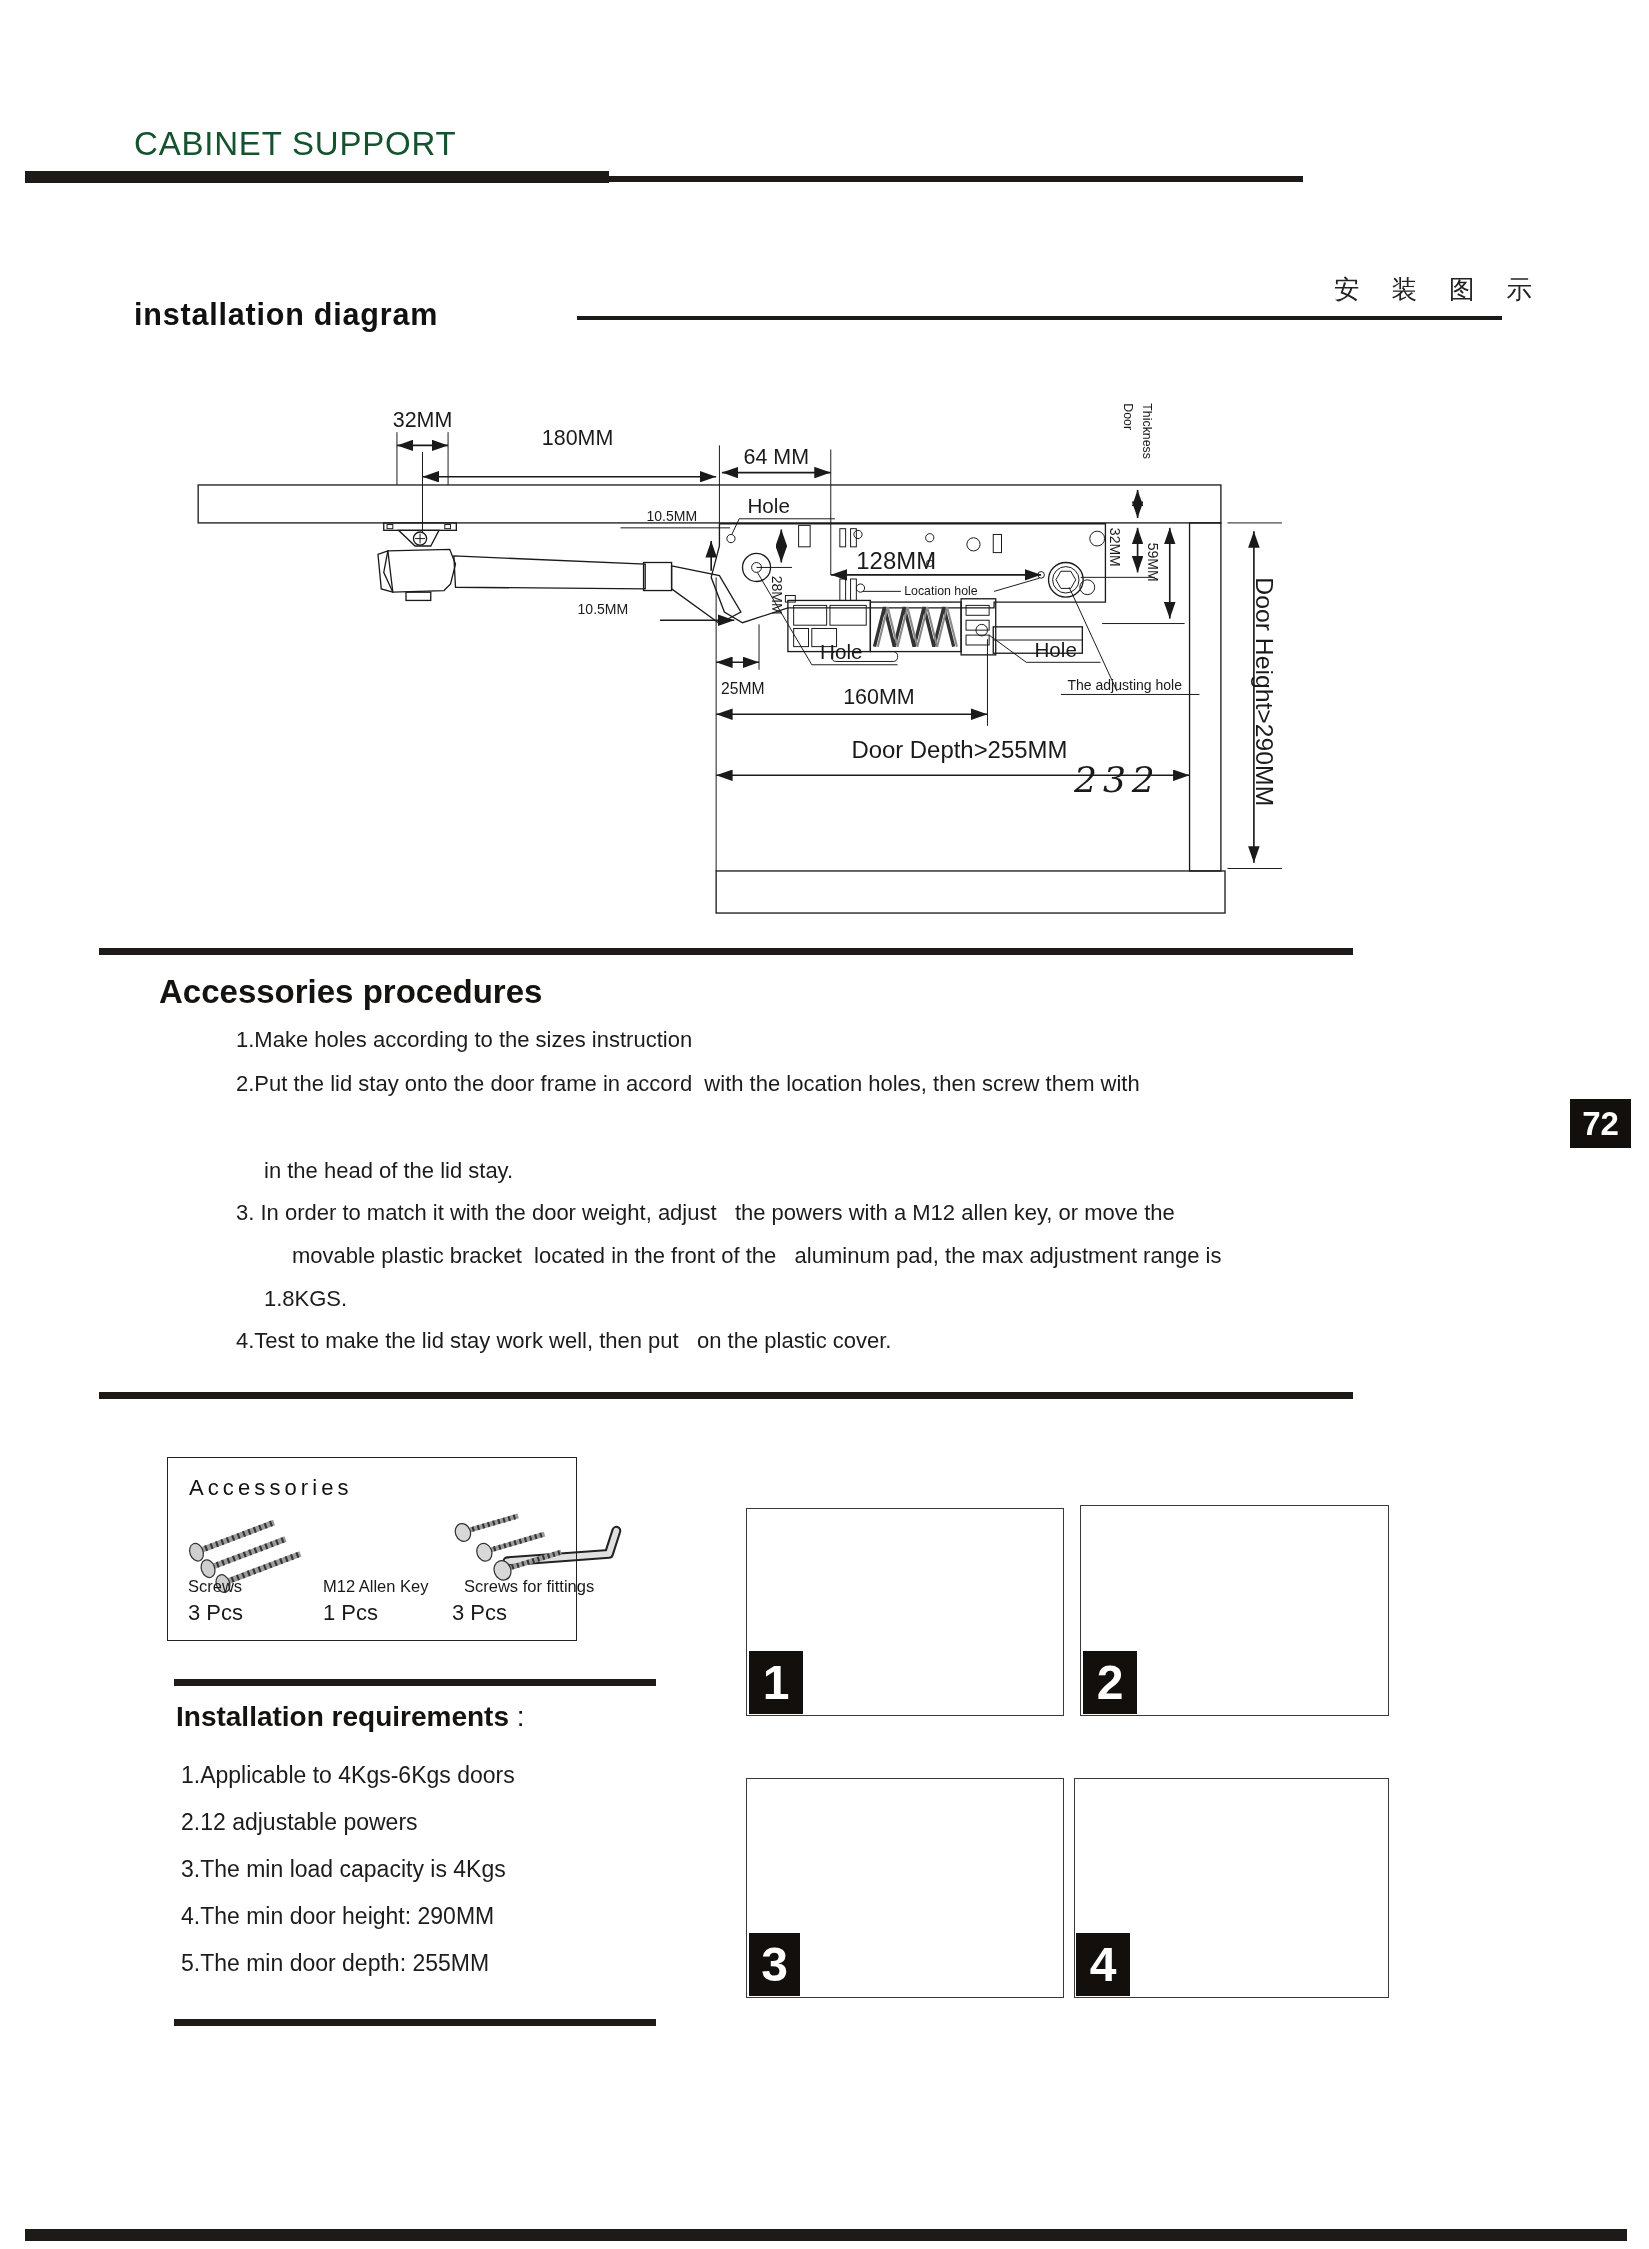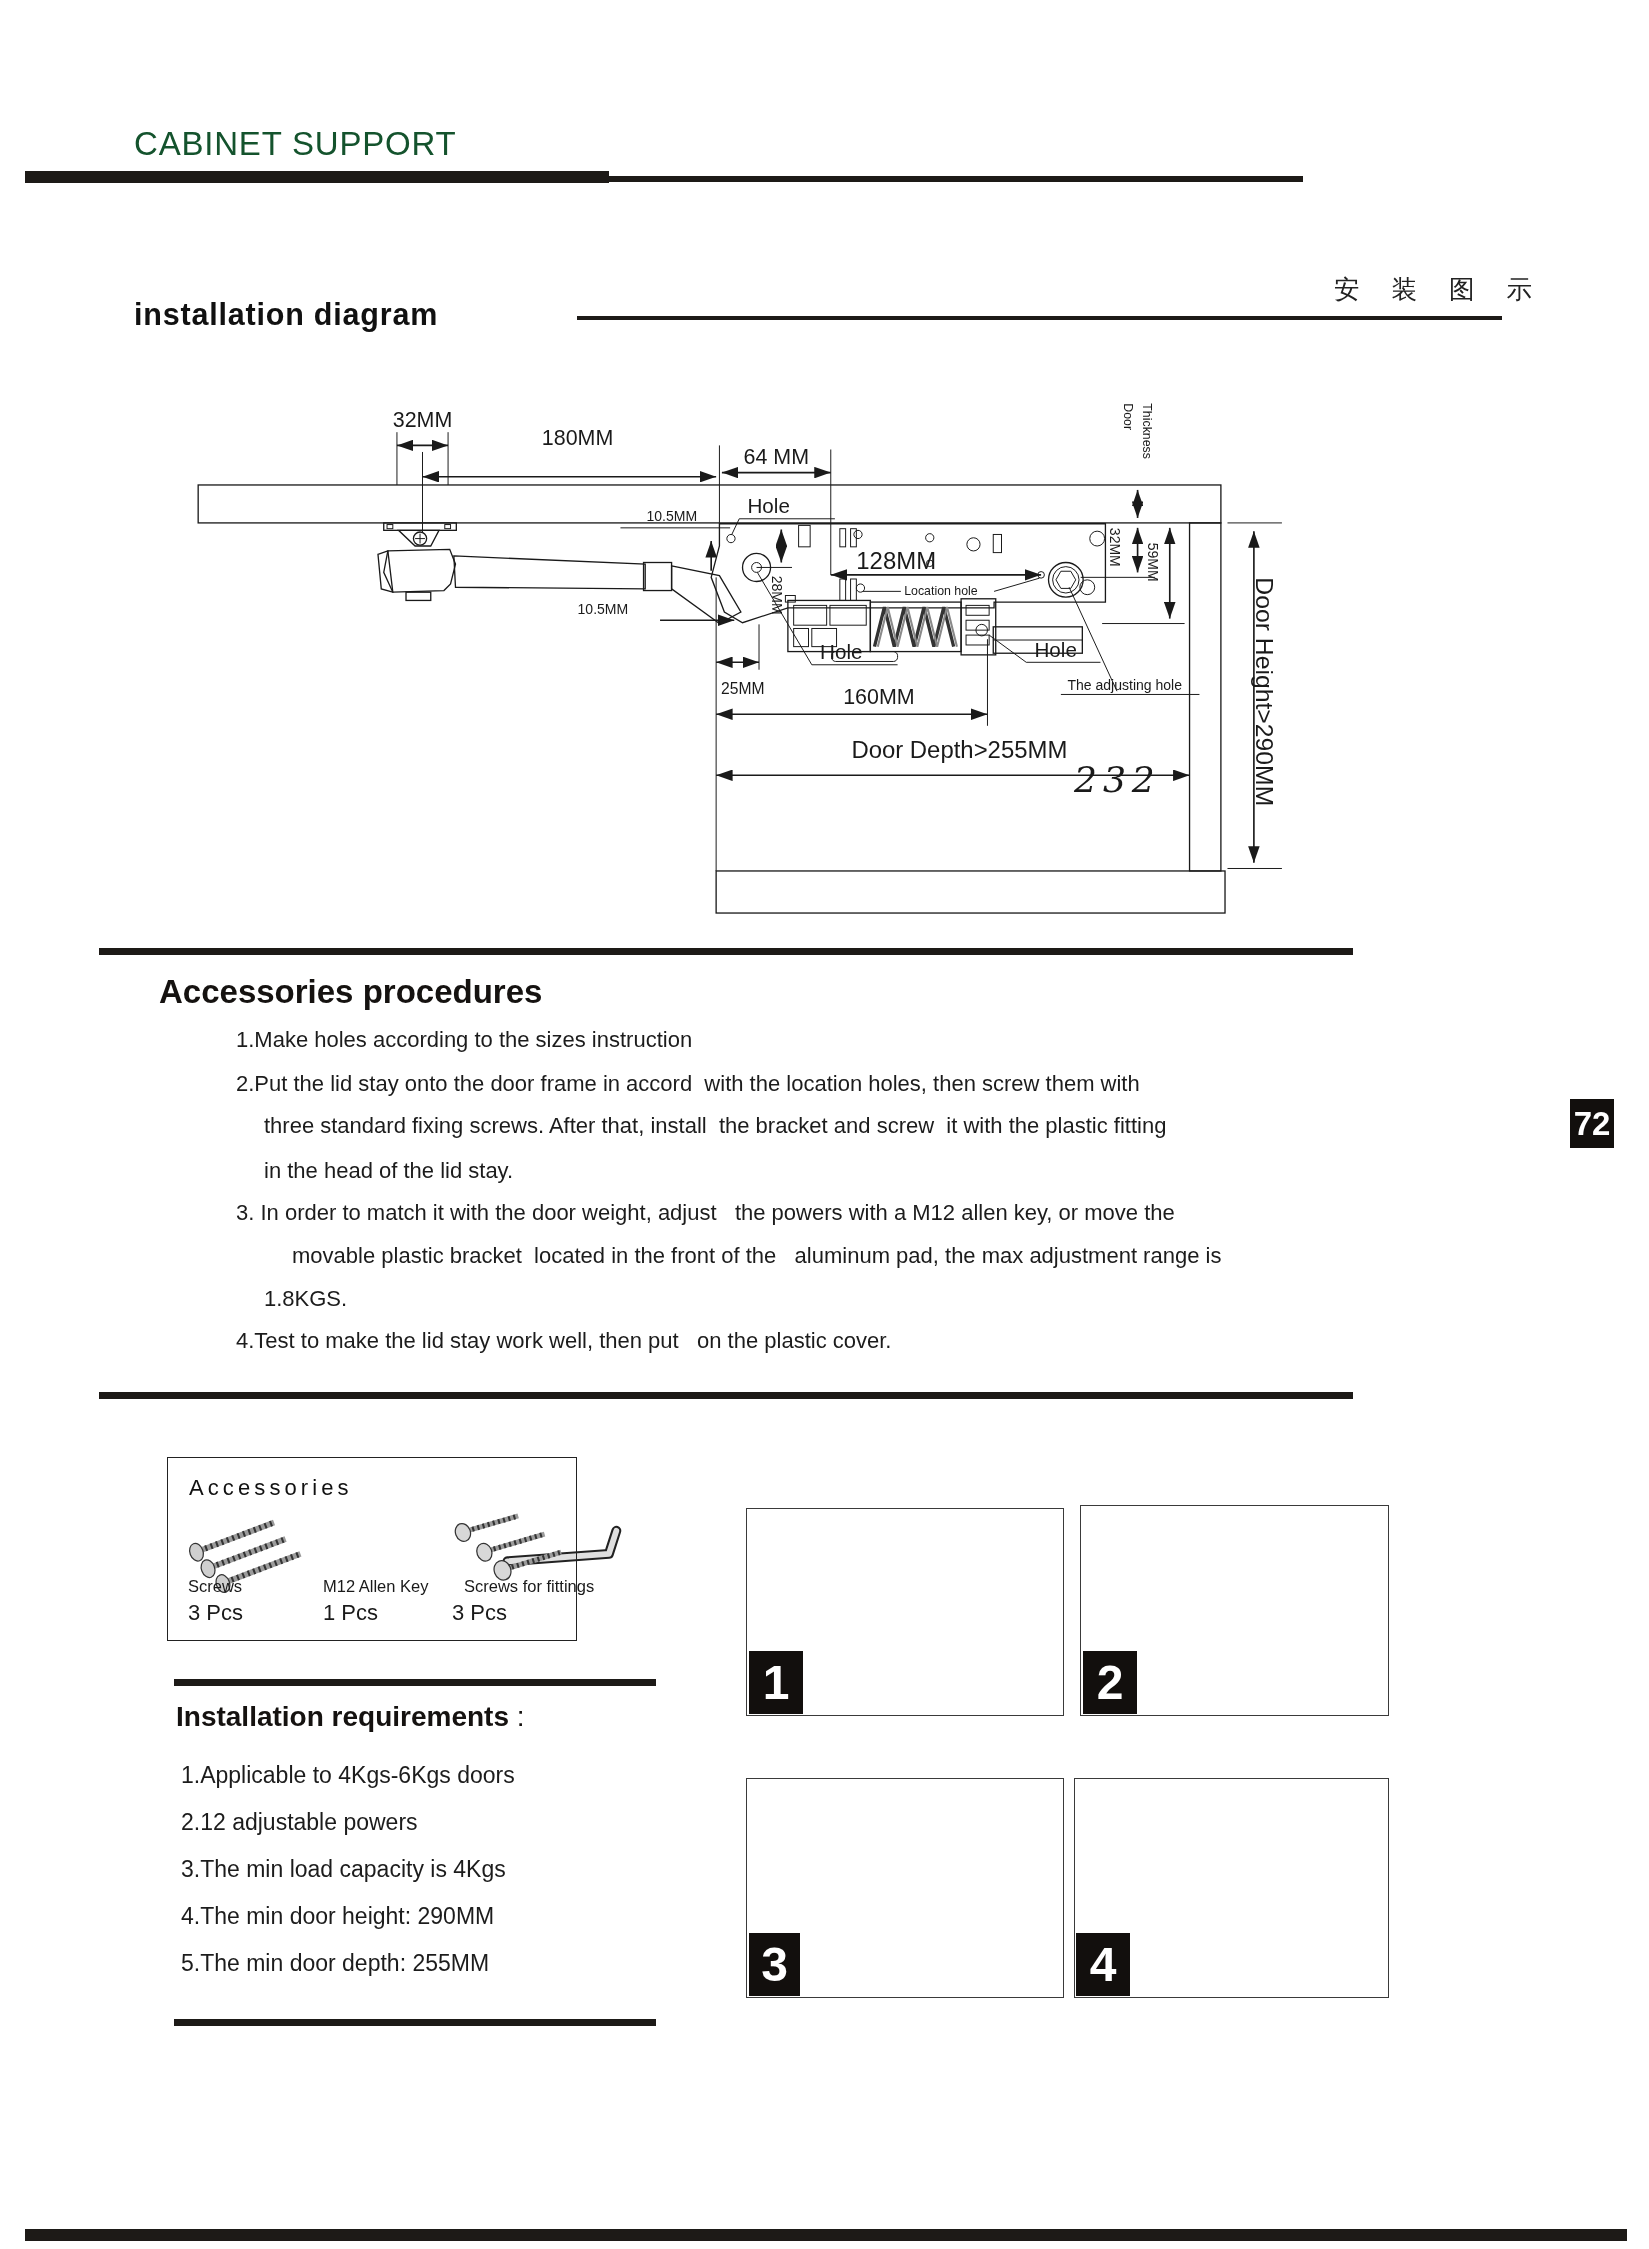--- a/index.html
+++ b/index.html
@@ -20,21 +20,21 @@
   .req-line{left:181px;font-size:23px;color:#1c1c1c;}
   
   #acc-box{left:167px;top:1457px;width:408px;height:182px;border:1.6px solid #222;}
   #acc-title{left:189px;top:1475px;font-size:22px;letter-spacing:4.1px;color:#111;}
   .acc-label{font-size:16.5px;color:#1a1a1a;}
   .acc-qty{font-size:22px;color:#1a1a1a;}
   
   .panel{border:1.6px solid #3a3a3a;background:#fff;}
   .badge{background:#120f0d;color:#fff;font-weight:bold;text-align:center;}
   .step-badge{font-size:48px;line-height:63px;}
-  #page-badge{left:1570px;top:1099px;width:44px;height:49px;font-size:33px;line-height:49px;}
+  #page-badge{left:1570px;top:1099px;width:61px;height:49px;font-size:33px;line-height:49px;}
   
   svg text{fill:#1a1a1a;font-family:"Liberation Sans",sans-serif;}
   .dim{font-size:26px;}
   .dim30{font-size:29px;}
   .dimsm{font-size:17px;}
   .dim19{font-size:19px;}
   .holelbl{font-size:25px;}
   .tiny{font-size:15px;}
   .vdim{font-size:17px;}
   .vbig{font-size:30px;}
@@ -336,21 +336,20 @@
       <line x1="1540" y1="2288" x2="1552" y2="2316" stroke="#999" stroke-width="3"></line>
       <line x1="1552" y1="2286" x2="1564" y2="2314" stroke="#999" stroke-width="3"></line>
       <line x1="1564" y1="2284" x2="1576" y2="2312" stroke="#999" stroke-width="3"></line>
     </g>
   </svg>
 
   <div class="abs bar" style="left:99px;top:948px;width:1254px;height:7.4px;"></div>
   <div id="proc-title" class="abs">Accessories procedures</div>
   <div class="abs proc-line" style="top:1027px;">1.Make holes according to the sizes instruction</div>
   <div class="abs proc-line" style="top:1071px;">2.Put the lid stay onto the door frame in accord  with the location holes, then screw them with</div>
-  <div class="abs proc-line proc-cont" style="top:1113px;">three standard fixing screws. After that, install  the bracket and screw  it with the plastic fitting</div>
   <div class="abs proc-line proc-cont" style="top:1158px;">in the head of the lid stay.</div>
   <div class="abs proc-line" style="top:1200px;">3. In order to match it with the door weight, adjust   the powers with a M12 allen key, or move the</div>
   <div class="abs proc-line proc-cont" style="top:1243px;margin-left:28px;">movable plastic bracket  located in the front of the   aluminum pad, the max adjustment range is</div>
   <div class="abs proc-line proc-cont" style="top:1286px;">1.8KGS.</div>
   <div class="abs proc-line" style="top:1328px;">4.Test to make the lid stay work well, then put   on the plastic cover.</div>
   <div class="abs bar badge" id="page-badge">72</div>
   <div class="abs bar" style="left:99px;top:1392px;width:1254px;height:7.4px;"></div>
 
   <div id="acc-box" class="abs"></div>
   <div id="acc-title" class="abs">Accessories</div>

